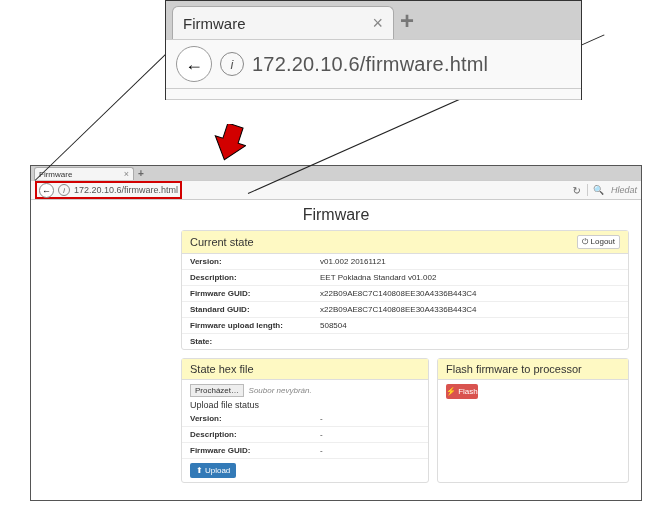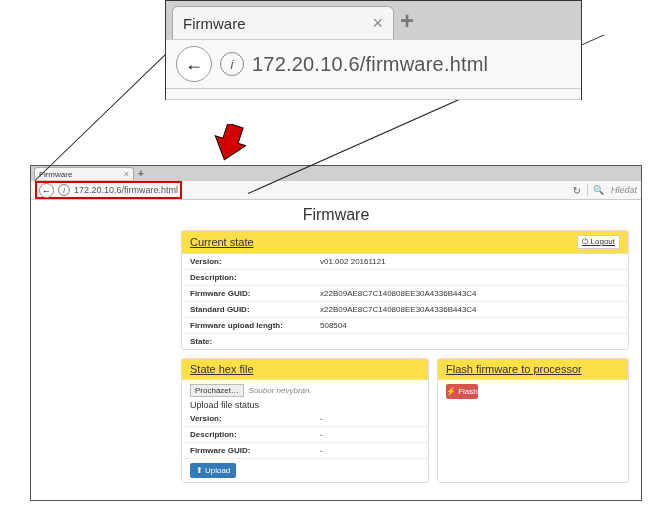--- a/index.html
+++ b/index.html
@@ -185,28 +185,27 @@
     font-weight: normal;
     margin: 2px 0 6px;
   }
   .panel {
     border: 1px solid #ddd;
     border-radius: 3px;
     margin: 0 12px 8px 150px;
     background: #fff;
   }
   .panel-head {
-    background: #fde047;
+    background: #fef9c3;
     padding: 4px 8px;
     border-bottom: 1px solid #ddd;
     display: flex;
     align-items: center;
     justify-content: space-between;
     font-size: 11px;
-    text-decoration: underline;
   }
   .panel-body { padding: 0; }
   .row {
     display: flex;
     border-bottom: 1px solid #eee;
     padding: 3px 8px;
     font-size: 8px;
   }
   .row:last-child { border-bottom: none; }
   .row .k { flex: 0 0 130px; font-weight: bold; color:#333; }
@@ -325,20 +324,21 @@
           <span>Logout</span>
         </span>
       </div>
       <div class="panel-body">
         <div class="row">
           <div class="k">Version:</div>
           <div class="v">v01.002 20161121</div>
         </div>
         <div class="row">
           <div class="k">Description:</div>
+          <div class="v">EET Pokladna Standard v01.002</div>
         </div>
         <div class="row">
           <div class="k">Firmware GUID:</div>
           <div class="v">x22B09AE8C7C140808EE30A4336B443C4</div>
         </div>
         <div class="row">
           <div class="k">Standard GUID:</div>
           <div class="v">x22B09AE8C7C140808EE30A4336B443C4</div>
         </div>
         <div class="row">

